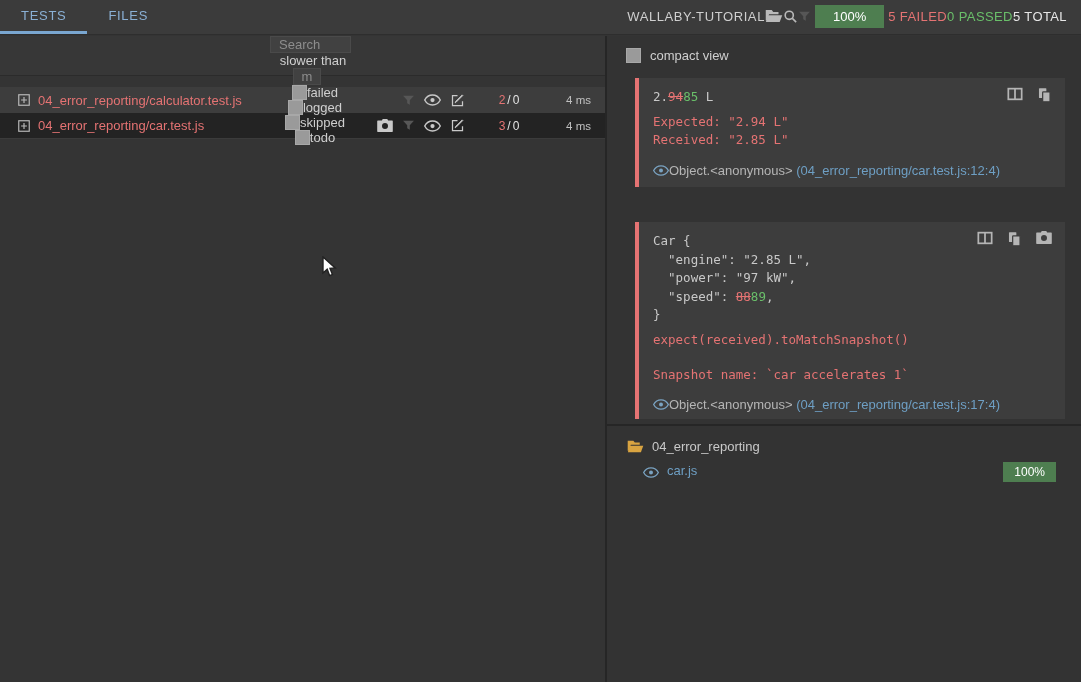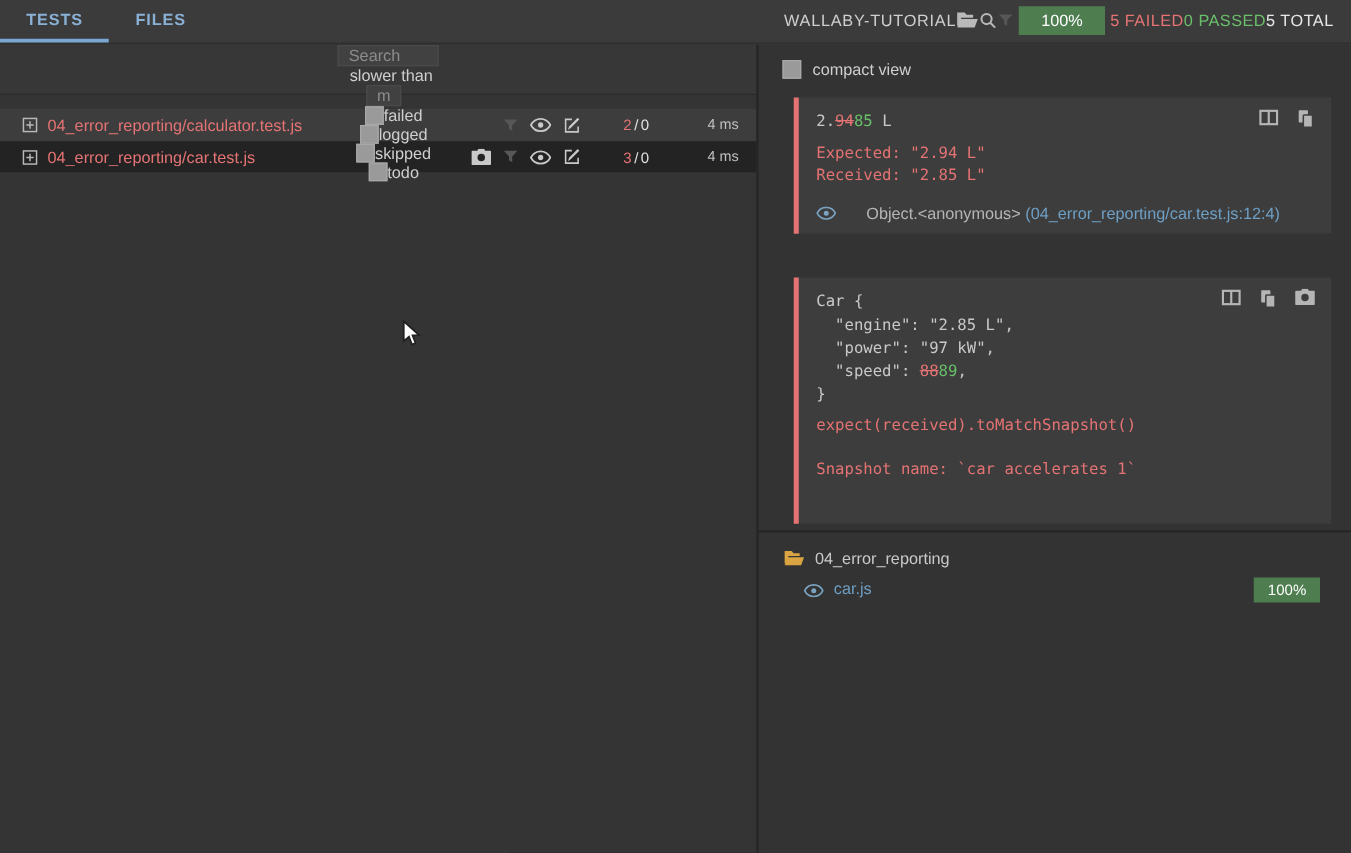--- a/index.html
+++ b/index.html
@@ -8,21 +8,21 @@
     position:relative; width:1081px; height:682px; overflow:hidden;
     background:#343434; font-family:"Liberation Sans",sans-serif;
     color:#c9c9c9; -webkit-font-smoothing:antialiased;
   }
   
   .topbar {
     position:absolute; top:0; left:0; width:1081px; height:35px;
     background:#3b3b3b; border-bottom:1px solid #2e2e2e;
     display:flex; align-items:stretch;
   }
-  .tabs { display:flex;font-weight:bold; }
+  .tabs { display:flex; }
   .tab {
     padding:0 21px; display:flex; align-items:center;
     font-size:13px; letter-spacing:0.7px; color:#8ab0d5;
     border-bottom:3px solid transparent; cursor:default;
   }
   .tab.active { border-bottom-color:#7aa7d1; }
   .topbar-right {
     position:absolute; right:14px; top:0; height:32px;
     display:flex; align-items:center; gap:0;
   }
@@ -88,21 +88,21 @@
   .card-icons { position:absolute; top:9px; right:13px; display:flex; gap:14px; color:#b5b5b5; }
   .card-icons .ci { display:flex; }
 
   .mono { font-family:"DejaVu Sans Mono",monospace; font-size:12.5px; line-height:18.5px; color:#c9c9c9; white-space:pre; }
   .err  { color:#e57373; }
   .removed { color:#e57373; text-decoration:line-through; }
   .added   { color:#6abf6a; }
   .mt6  { margin-top:6px; }
   .mt17 { margin-top:17px; }
 
-  .stack { display:flex; align-items:center; gap:24px; font-size:13px; color:#b5b5b5; }
+  .stack { display:flex; align-items:center; gap:0; font-size:13px; color:#b5b5b5; }
   .stack-c1 { margin-top:13px; }
   .stack-c2 { margin-top:12px; }
   .stack .eye-blue { color:#7aa3c2; display:flex; }
   .stack .link { color:#6e9fc4; }
 
   .hsep { position:absolute; left:0; right:0; top:388px; height:2px; background:#262626; }
   .folder-row { position:absolute; top:403px; left:20px; display:flex; align-items:center; gap:8px; font-size:13px; color:#c9c9c9; }
   .folder-ic { color:#d9a441; display:flex; }
   .file-row { position:absolute; top:427px; left:36px; display:flex; align-items:flex-end; gap:8px; font-size:13px; }
   .file-row .eye-blue { color:#7aa3c2; display:flex; }
@@ -302,20 +302,29 @@
             </svg>
         </span>
       </div>
       <div class="mono">Car {</div>
       <div class="mono">  "engine": "2.85 L",</div>
       <div class="mono">  "power": "97 kW",</div>
       <div class="mono"><span>  "speed": </span><span class="removed">88</span><span class="added">89</span><span>,</span></div>
       <div class="mono">}</div>
       <div class="mono err mt6">expect(received).toMatchSnapshot()</div>
       <div class="mono err mt17">Snapshot name: `car accelerates 1`</div>
+      <div class="stack stack-c2">
+        <span class="eye-blue">
+          <svg width="16" height="11" viewBox="0 0 24 16">
+              <path d="M12 1C7 1 2.8 4.6 1 8c1.8 3.4 6 7 11 7s9.2-3.6 11-7c-1.8-3.4-6-7-11-7z" fill="none" stroke="currentColor" stroke-width="2"></path>
+              <circle cx="12" cy="8" r="3" fill="currentColor"></circle>
+            </svg>
+        </span>
+        <span><span>Object.&lt;anonymous&gt;</span> <span class="link">(04_error_reporting/car.test.js:17:4)</span></span>
+      </div>
     </div>
 
     <div class="hsep"></div>
 
     <div class="folder-row">
       <span class="folder-ic">
         <svg width="17" height="13" viewBox="0 0 24 18">
             <path fill="currentColor" d="M1 1h8l2 2.5h7v3H5.4L2.6 15H1z"></path>
             <path fill="currentColor" d="M4 8h19l-3.4 9H1.2z"></path>
           </svg>

